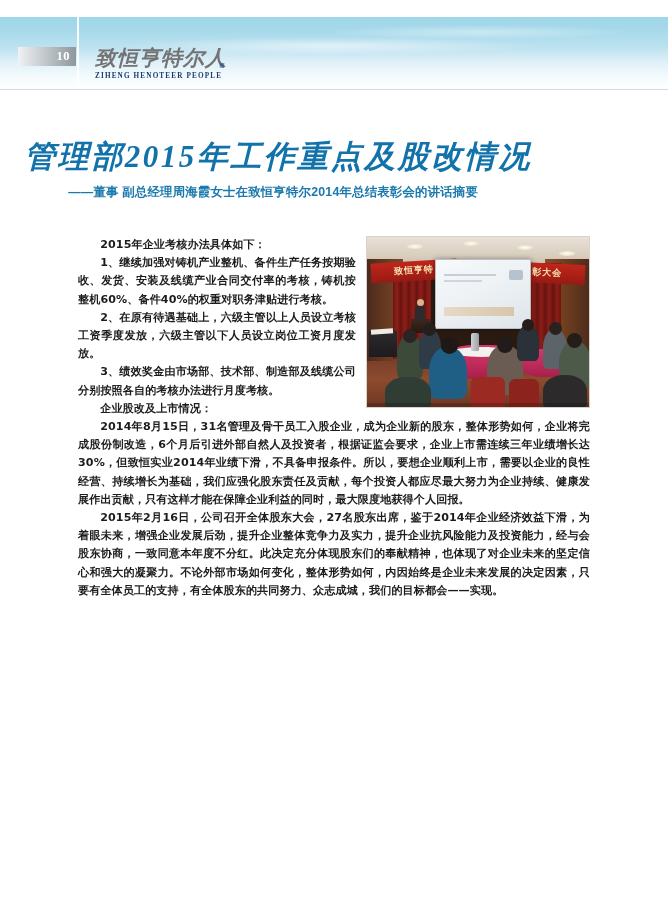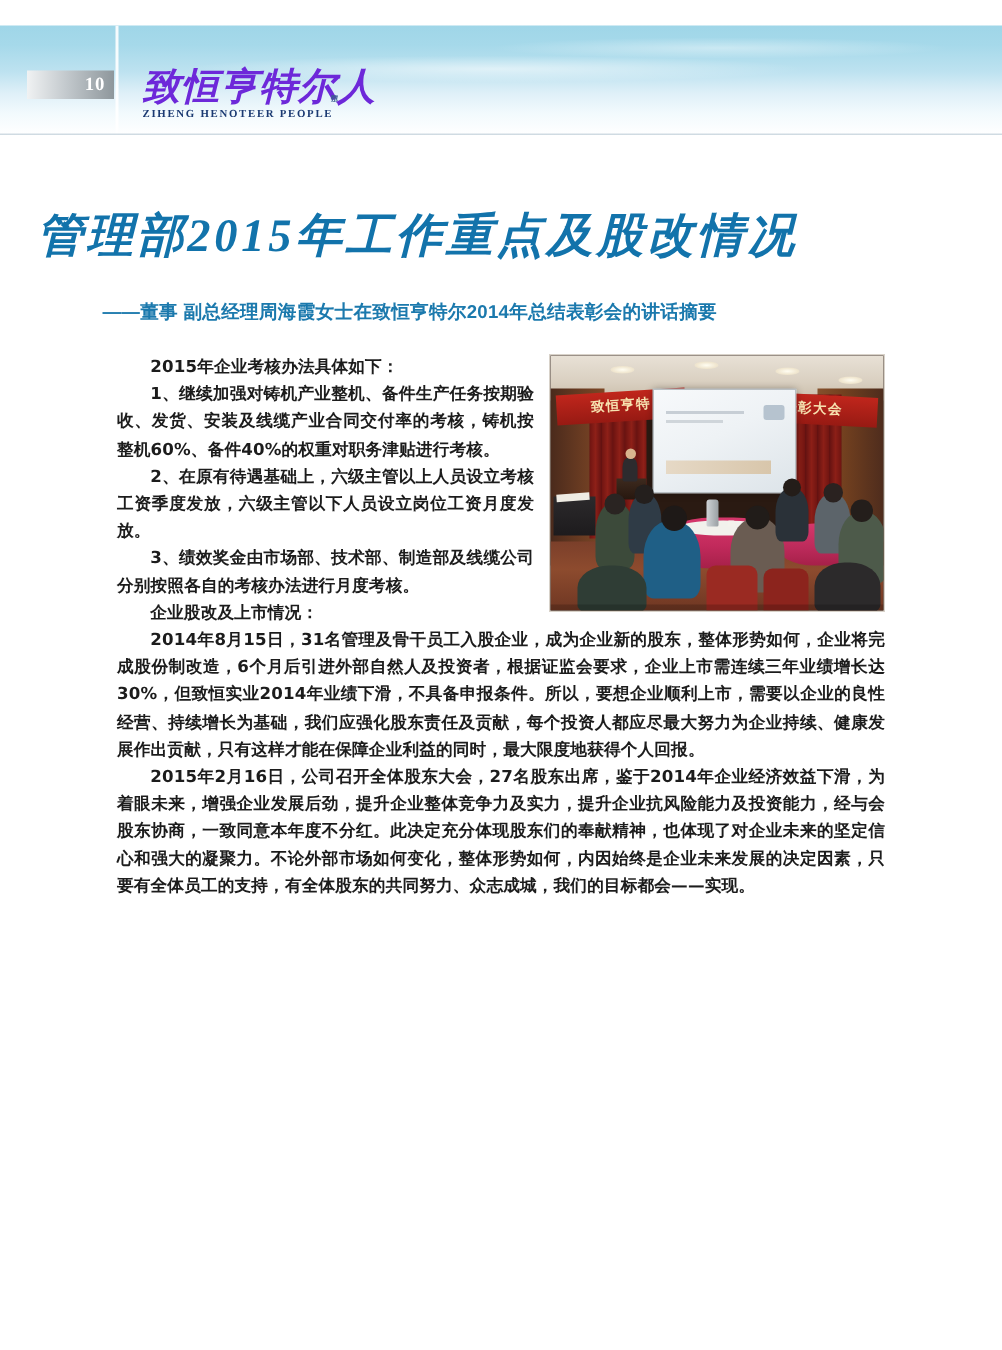--- a/index.html
+++ b/index.html
@@ -86,24 +86,24 @@
 
   
   .logo {
     position: absolute;
     left: 95px;
     top: 48px;
     width: 160px;
   }
   .logo-cn {
     font-family: "Liberation Serif", "DejaVu Serif", serif;
-    font-size: 25px;
+    font-size: 21px;
     font-weight: bold;
     font-style: italic;
-    color: #6d28d9;
+    color: #737373;
     letter-spacing: 1px;
     line-height: 21px;
     white-space: nowrap;
   }
   .logo-seal {
     position: absolute;
     left: 118px;
     top: 1px;
     width: 11px;
     height: 17px;
@@ -137,21 +137,21 @@
     font-family: "Liberation Serif", "DejaVu Serif", serif;
     font-size: 31px;
     font-weight: bold;
     font-style: italic;
     color: #1273ab;
     letter-spacing: 2.5px;
     line-height: 38px;
     white-space: nowrap;
   }
   .doc-subtitle {
-    margin-top: 24px;
+    margin-top: 8px;
     font-family: "Liberation Sans", "DejaVu Sans", sans-serif;
     font-size: 12.4px;
     font-weight: bold;
     color: #1b79ad;
     letter-spacing: .2px;
     text-align: right;
     padding-right: 78px;
     white-space: nowrap;
   }
 

